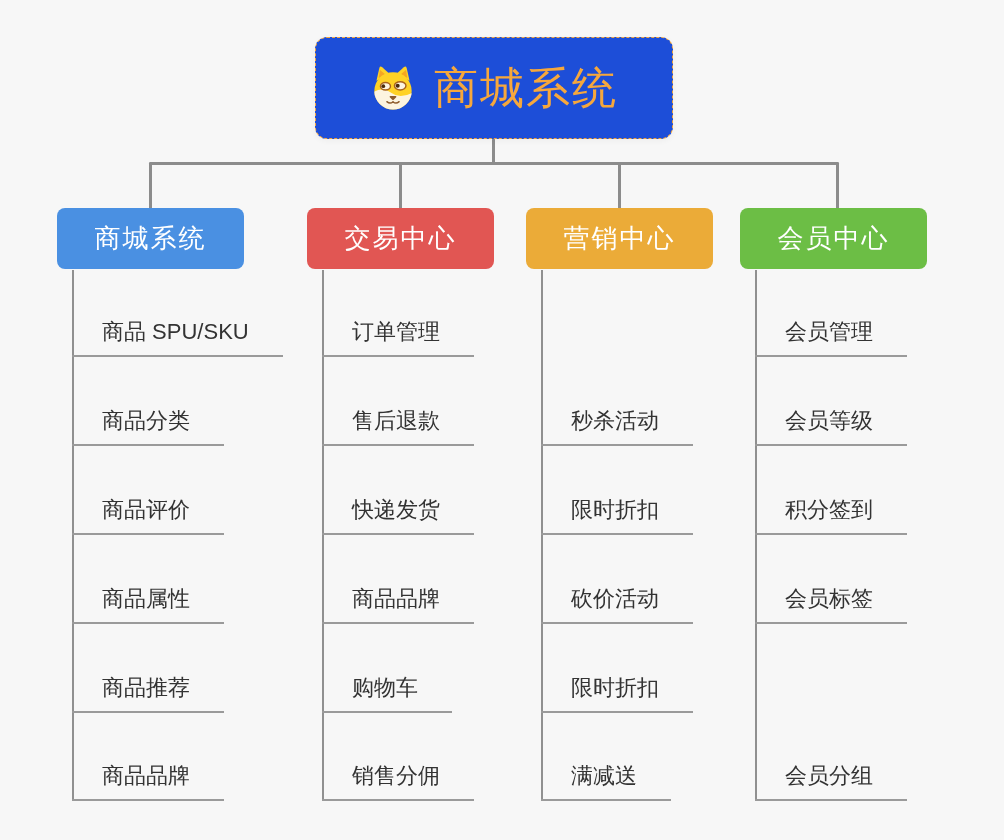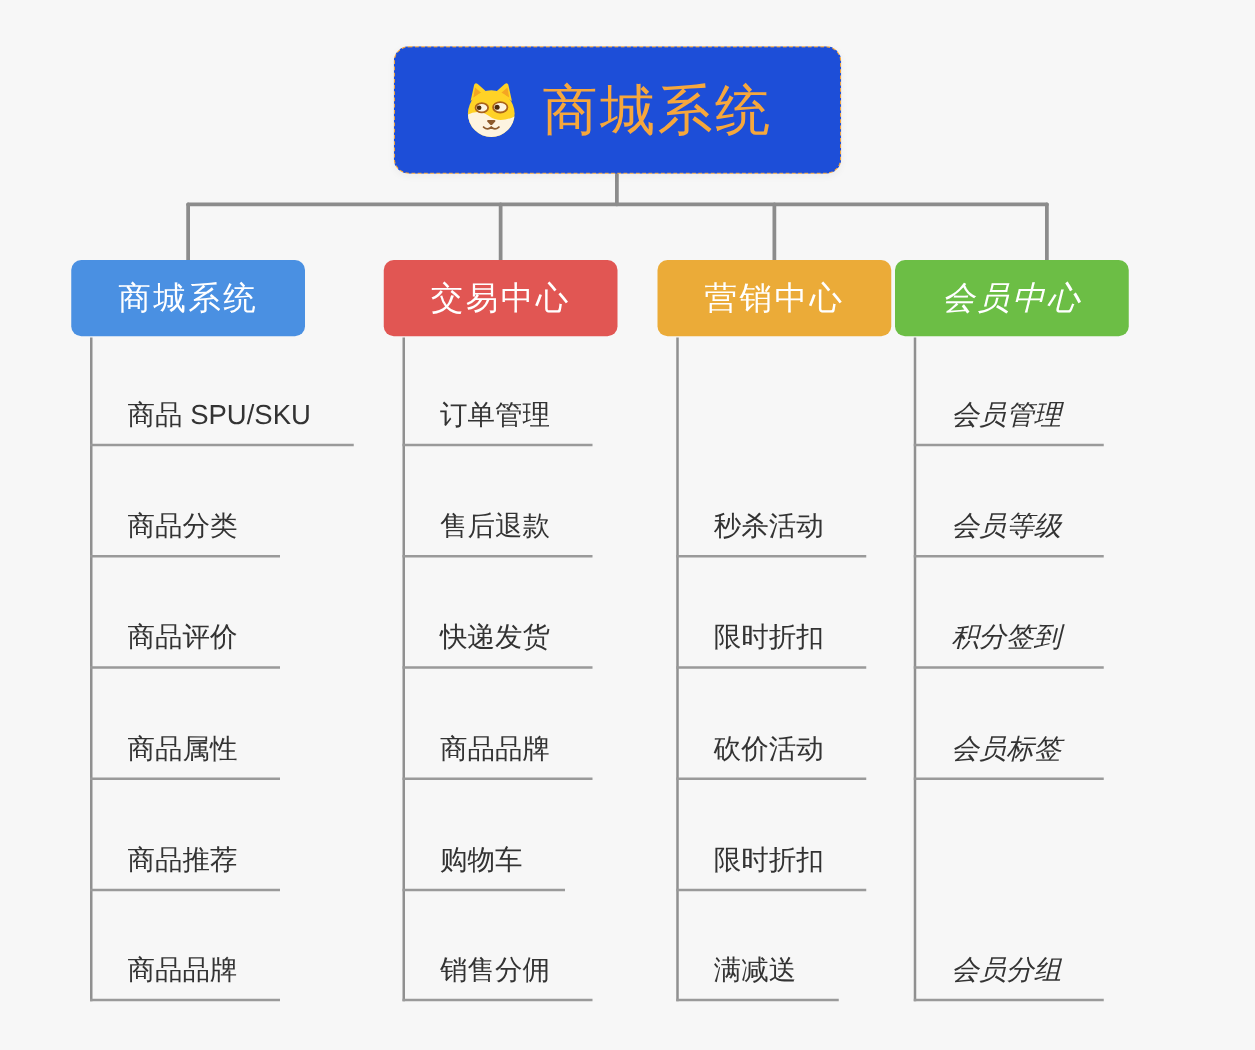--- a/index.html
+++ b/index.html
@@ -24,21 +24,21 @@
     border:1px dashed #f2a53d; border-radius:12px;
     display:flex; align-items:center; justify-content:center; gap:18px;
     box-shadow:0 2px 6px rgba(0,0,0,0.04);
   }
   .root-title { font-size:44px; letter-spacing:2px; color:#f6a73c; }
   .doge { width:46px; height:48px; flex:0 0 auto; }
 
   
   .branch { position:absolute; top:208px; width:187px; }
   .branch.b0 { left:57px; }  .branch.b1 { left:307px; }
-  .branch.b2 { left:526px; } .branch.b3 { left:716px;font-style:italic; }
+  .branch.b2 { left:526px; } .branch.b3 { left:740px; }
 
   .branch-header {
     height:61px; border-radius:8px;
     display:flex; align-items:center; justify-content:center;
     color:#ffffff; font-size:26px; letter-spacing:2px;
     cursor:default;
   }
 
   .branch-items { position:absolute; left:0; top:62px; width:187px; height:533px; }
   .branch-items::before {            

